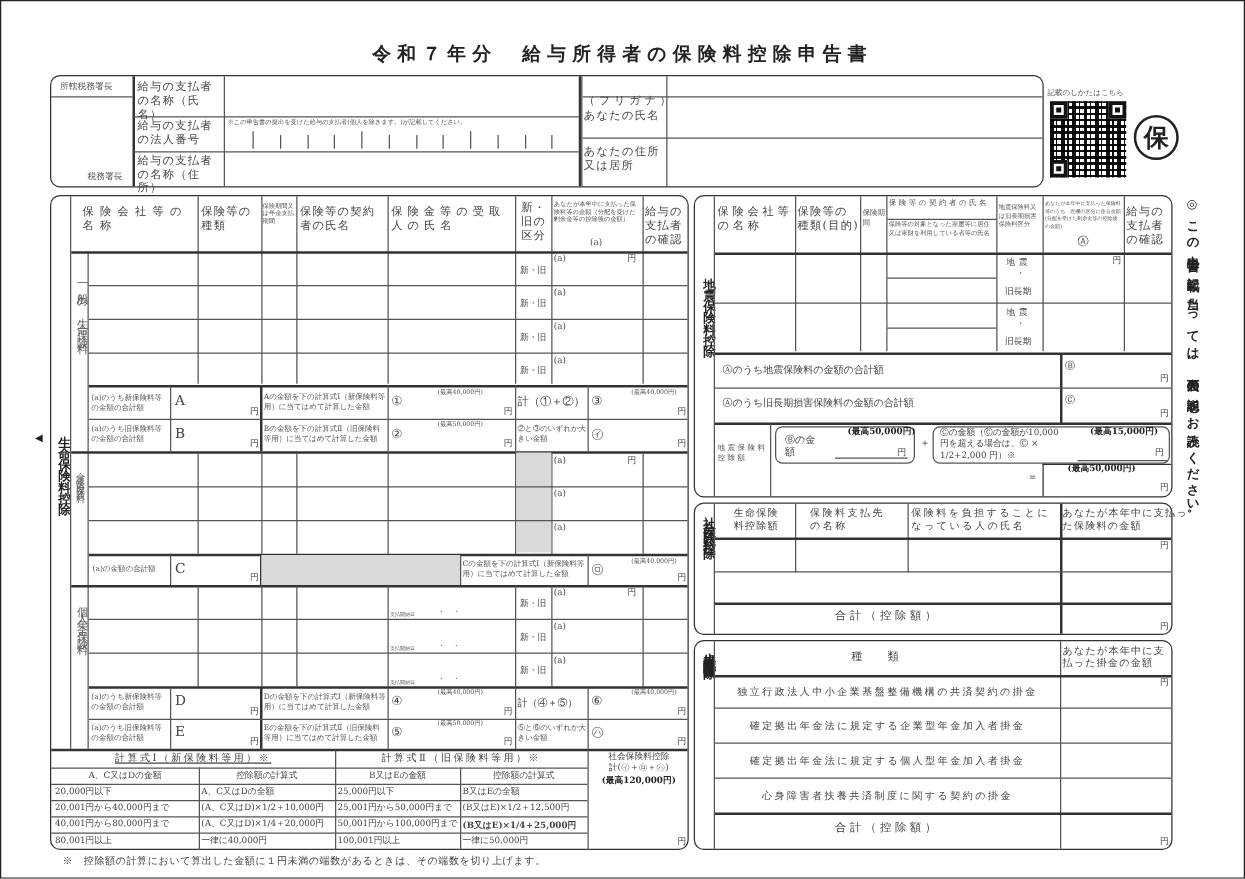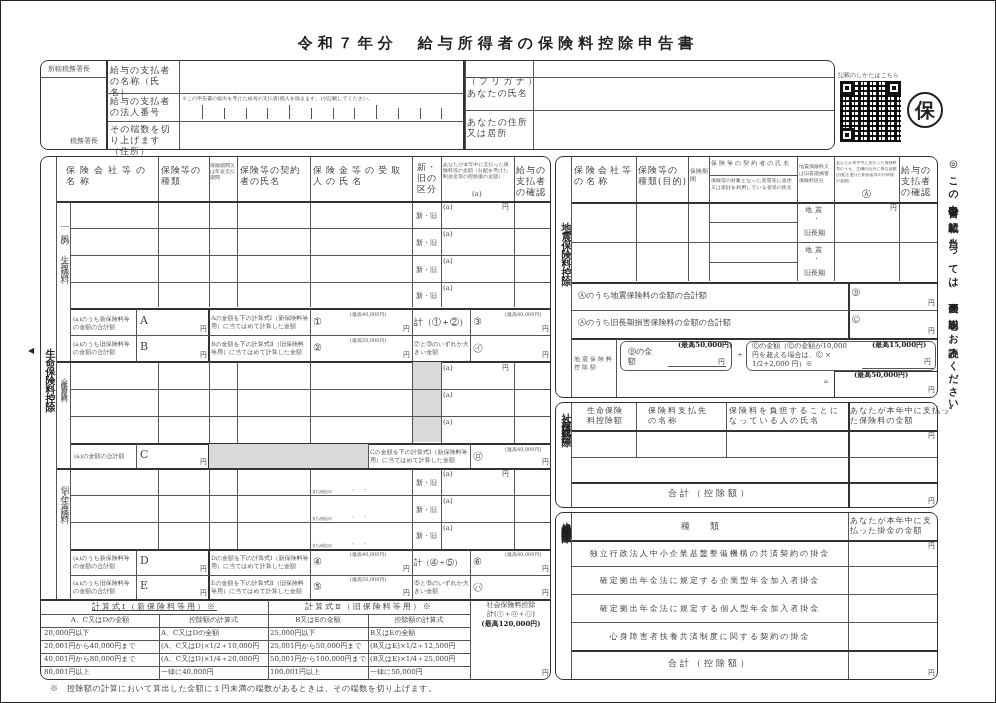--- a/index.html
+++ b/index.html
@@ -61,21 +61,21 @@
   <div class="vl" style="left:87px; top:6px; height:11px;"></div>
   <div class="vl" style="left:109px; top:3px; height:14px;"></div>
   <div class="vl" style="left:131px; top:6px; height:11px;"></div>
   <div class="vl" style="left:153px; top:6px; height:11px;"></div>
   <div class="vl" style="left:174px; top:6px; height:11px;"></div>
   <div class="vl" style="left:196px; top:3px; height:14px;"></div>
   <div class="vl" style="left:218px; top:6px; height:11px;"></div>
   <div class="vl" style="left:240px; top:6px; height:11px;"></div>
   <div class="vl" style="left:261px; top:6px; height:11px;"></div>
 </div>
-<div class="lbl" style="left:110px; top:124px; width:68px;">その端数を切り上げます（住所）</div>
+<div class="lbl" style="left:110px; top:124px; width:68px;">給与の支払者の名称（住所）</div>
 <div class="abs" style="left:181px; top:122px; width:280px; height:26px;"></div>
 
 <div class="vl thick" style="left:463px; top:61px; height:88px;"></div>
 <div class="vl" style="left:465px; top:61px; height:88px;"></div>
 <div class="vl" style="left:533px; top:61px; height:88px;"></div>
 <div class="hl" style="left:466px; top:77px; width:368px;"></div>
 <div class="hl" style="left:466px; top:110px; width:368px;"></div>
 <div class="lbl" style="left:467px; top:76px; letter-spacing:3px;">（フリガナ）</div>
 <div class="lbl" style="left:467px; top:88px;">あなたの氏名</div>
 <div class="abs" style="left:535px; top:62px; width:298px; height:15px;"></div>
@@ -276,21 +276,21 @@
 <div class="lbl s7" style="left:44px; top:655px;">40,001円から80,000円まで</div>
 <div class="lbl s7" style="left:161px; top:655px;">(A、C又はD)×1/4＋20,000円</div>
 <div class="lbl s7" style="left:44px; top:668px;">80,001円以上</div>
 <div class="lbl s7" style="left:161px; top:668px;">一律に40,000円</div>
 
 <div class="lbl s7" style="left:270px; top:629px;">25,000円以下</div>
 <div class="lbl s7" style="left:370px; top:629px;">B又はEの全額</div>
 <div class="lbl s7" style="left:270px; top:642px;">25,001円から50,000円まで</div>
 <div class="lbl s7" style="left:370px; top:642px;">(B又はE)×1/2＋12,500円</div>
 <div class="lbl s7" style="left:270px; top:655px;">50,001円から100,000円まで</div>
-<div class="lbl s7" style="left:370px; top:655px;">(B又はE)×1/4＋25,000円</div>
+<div class="lbl s7" style="left:370px; top:655px;font-weight:bold;">(B又はE)×1/4＋25,000円</div>
 <div class="lbl s7" style="left:270px; top:668px;">100,001円以上</div>
 <div class="lbl s7" style="left:370px; top:668px;">一律に50,000円</div>
 
 <div class="lbl s7" style="left:472px; top:601px; width:78px; text-align:center;">社会保険料控除</div>
 <div class="lbl s7" style="left:472px; top:610px; width:78px; text-align:center;">計(㋑＋㋺＋㋩)</div>
 <div class="lbl s7 b" style="left:472px; top:619px; width:78px; text-align:center;">(最高120,000円)</div>
 <div class="abs" style="left:472px; top:630px; width:76px; height:48px;"></div>
 <div class="lbl s7" style="left:542px; top:669px;">円</div>
 
 <div class="footnote">※　控除額の計算において算出した金額に１円未満の端数があるときは、その端数を切り上げます。</div>

